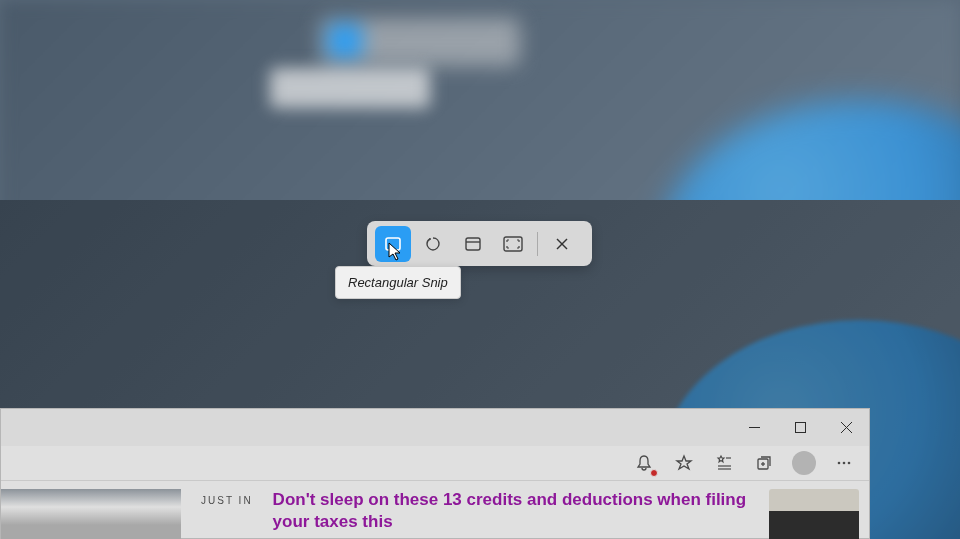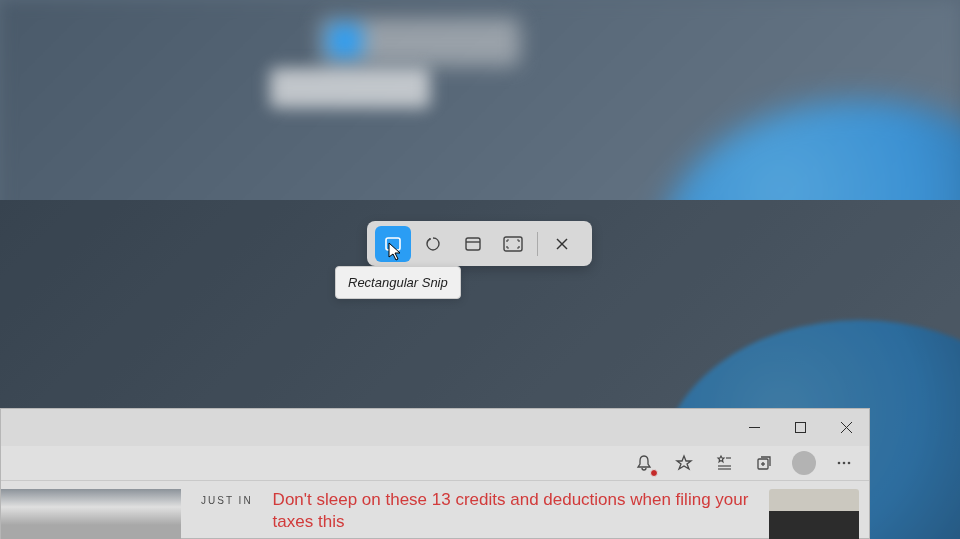--- a/index.html
+++ b/index.html
@@ -209,22 +209,22 @@
       color: #555;
       padding-top: 6px;
       flex-shrink: 0;
       text-align: center;
     }
     .article {
       flex: 1;
     }
     .headline {
       font-size: 17px;
-      font-weight: 400;
-      color: #ef4444;
+      font-weight: 700;
+      color: #a21caf;
       line-height: 1.3;
     }
     .subline {
       font-size: 13px;
       color: #666;
       margin-top: 4px;
     }
     .calc-img {
       width: 90px;
       height: 55px;

